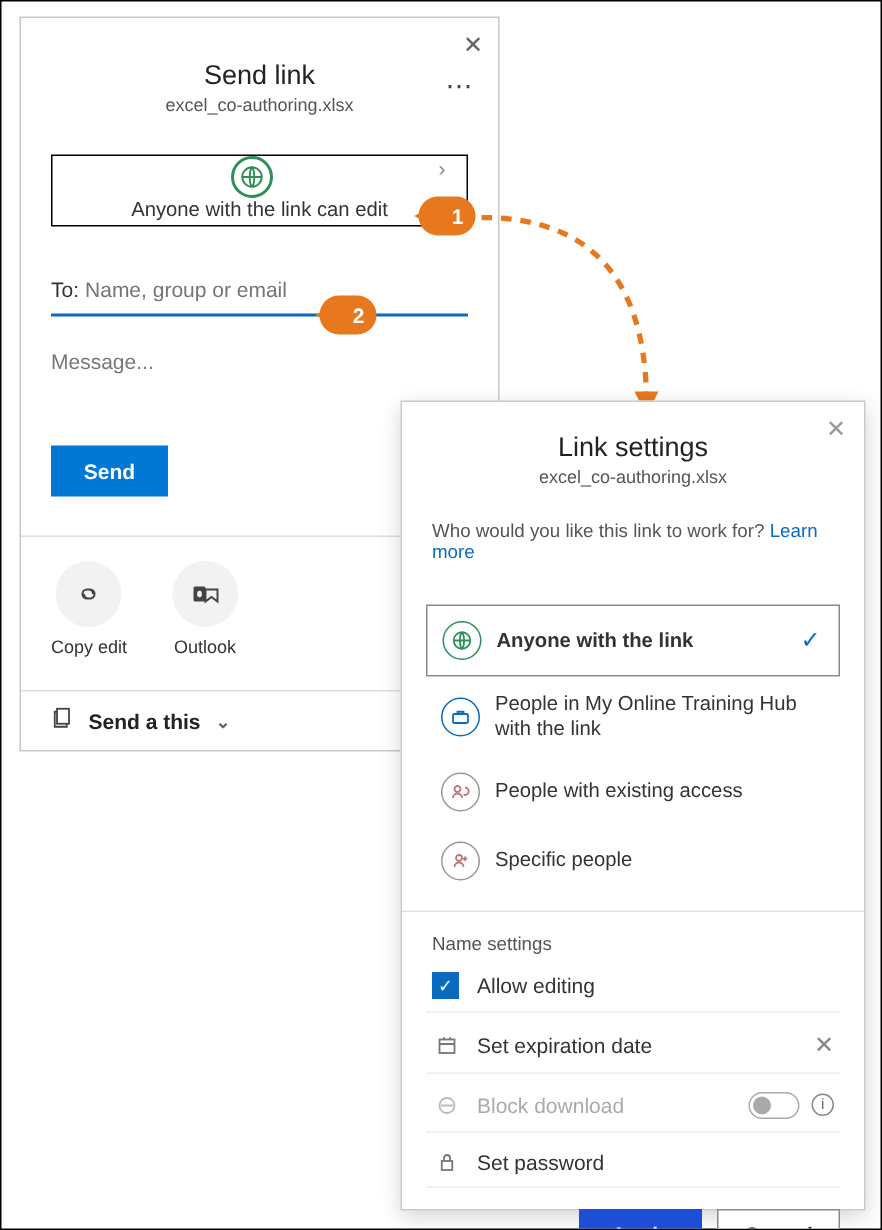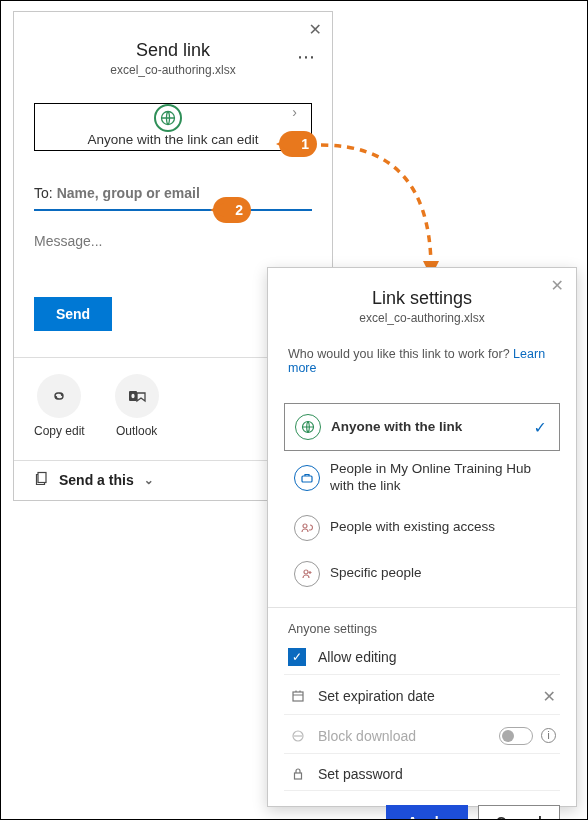--- a/index.html
+++ b/index.html
@@ -27,21 +27,21 @@
     margin-right: 10px; flex-shrink: 0;
   }
   .link-perm-text { font-size: 13.5px; color: #333; }
   .chevron-r { position: absolute; right: 14px; color: #888; font-size: 14px; }
 
   .to-row {
     margin: 28px 20px 0 20px; border-bottom: 2px solid #0a6abf; padding: 6px 0 8px 0;
     display: flex; align-items: center; font-size: 14px; color: #333;
   }
   .to-label { margin-right: 4px; }
-  .to-input { border: 0; outline: 0; flex: 1; font-size: 14px; color: #333; font-weight: bold; }
+  .to-input { border: 0; outline: 0; flex: 1; font-size: 14px; color: #333; }
 
   .msg-row { margin: 22px 20px 0 20px; font-size: 14px; color: #777; }
 
   .send-btn {
     margin: 48px 20px 0 20px; background: #0078d4; color: #fff; border: 0;
     width: 78px; height: 34px; font-size: 14px; font-weight: 600; cursor: pointer;
   }
 
   .divider { margin: 26px 0 0 0; border-top: 1px solid #ddd; }
 
@@ -248,21 +248,21 @@
             <circle cx="6" cy="5" r="2"></circle>
             <path d="M3 11c0-1.8 1.5-3 3-3s3 1.2 3 3M10 4v3M8.5 5.5h3"></path>
           </svg>
       </span>
       <span class="opt-text">Specific people</span>
     </div>
   </div>
 
   <div class="set-divider"></div>
 
-  <div class="other-hdr">Anyone settings</div>
+  <div class="other-hdr">Name settings</div>
 
   <div class="setting-row">
     <span class="chkbox">✓</span>
     <span>Allow editing</span>
   </div>
 
   <div class="setting-row">
     <span class="row-icon">
       <svg width="14" height="14" viewBox="0 0 14 14" fill="none" stroke="#777" stroke-width="1.2">
           <rect x="2" y="3" width="10" height="9"></rect>

